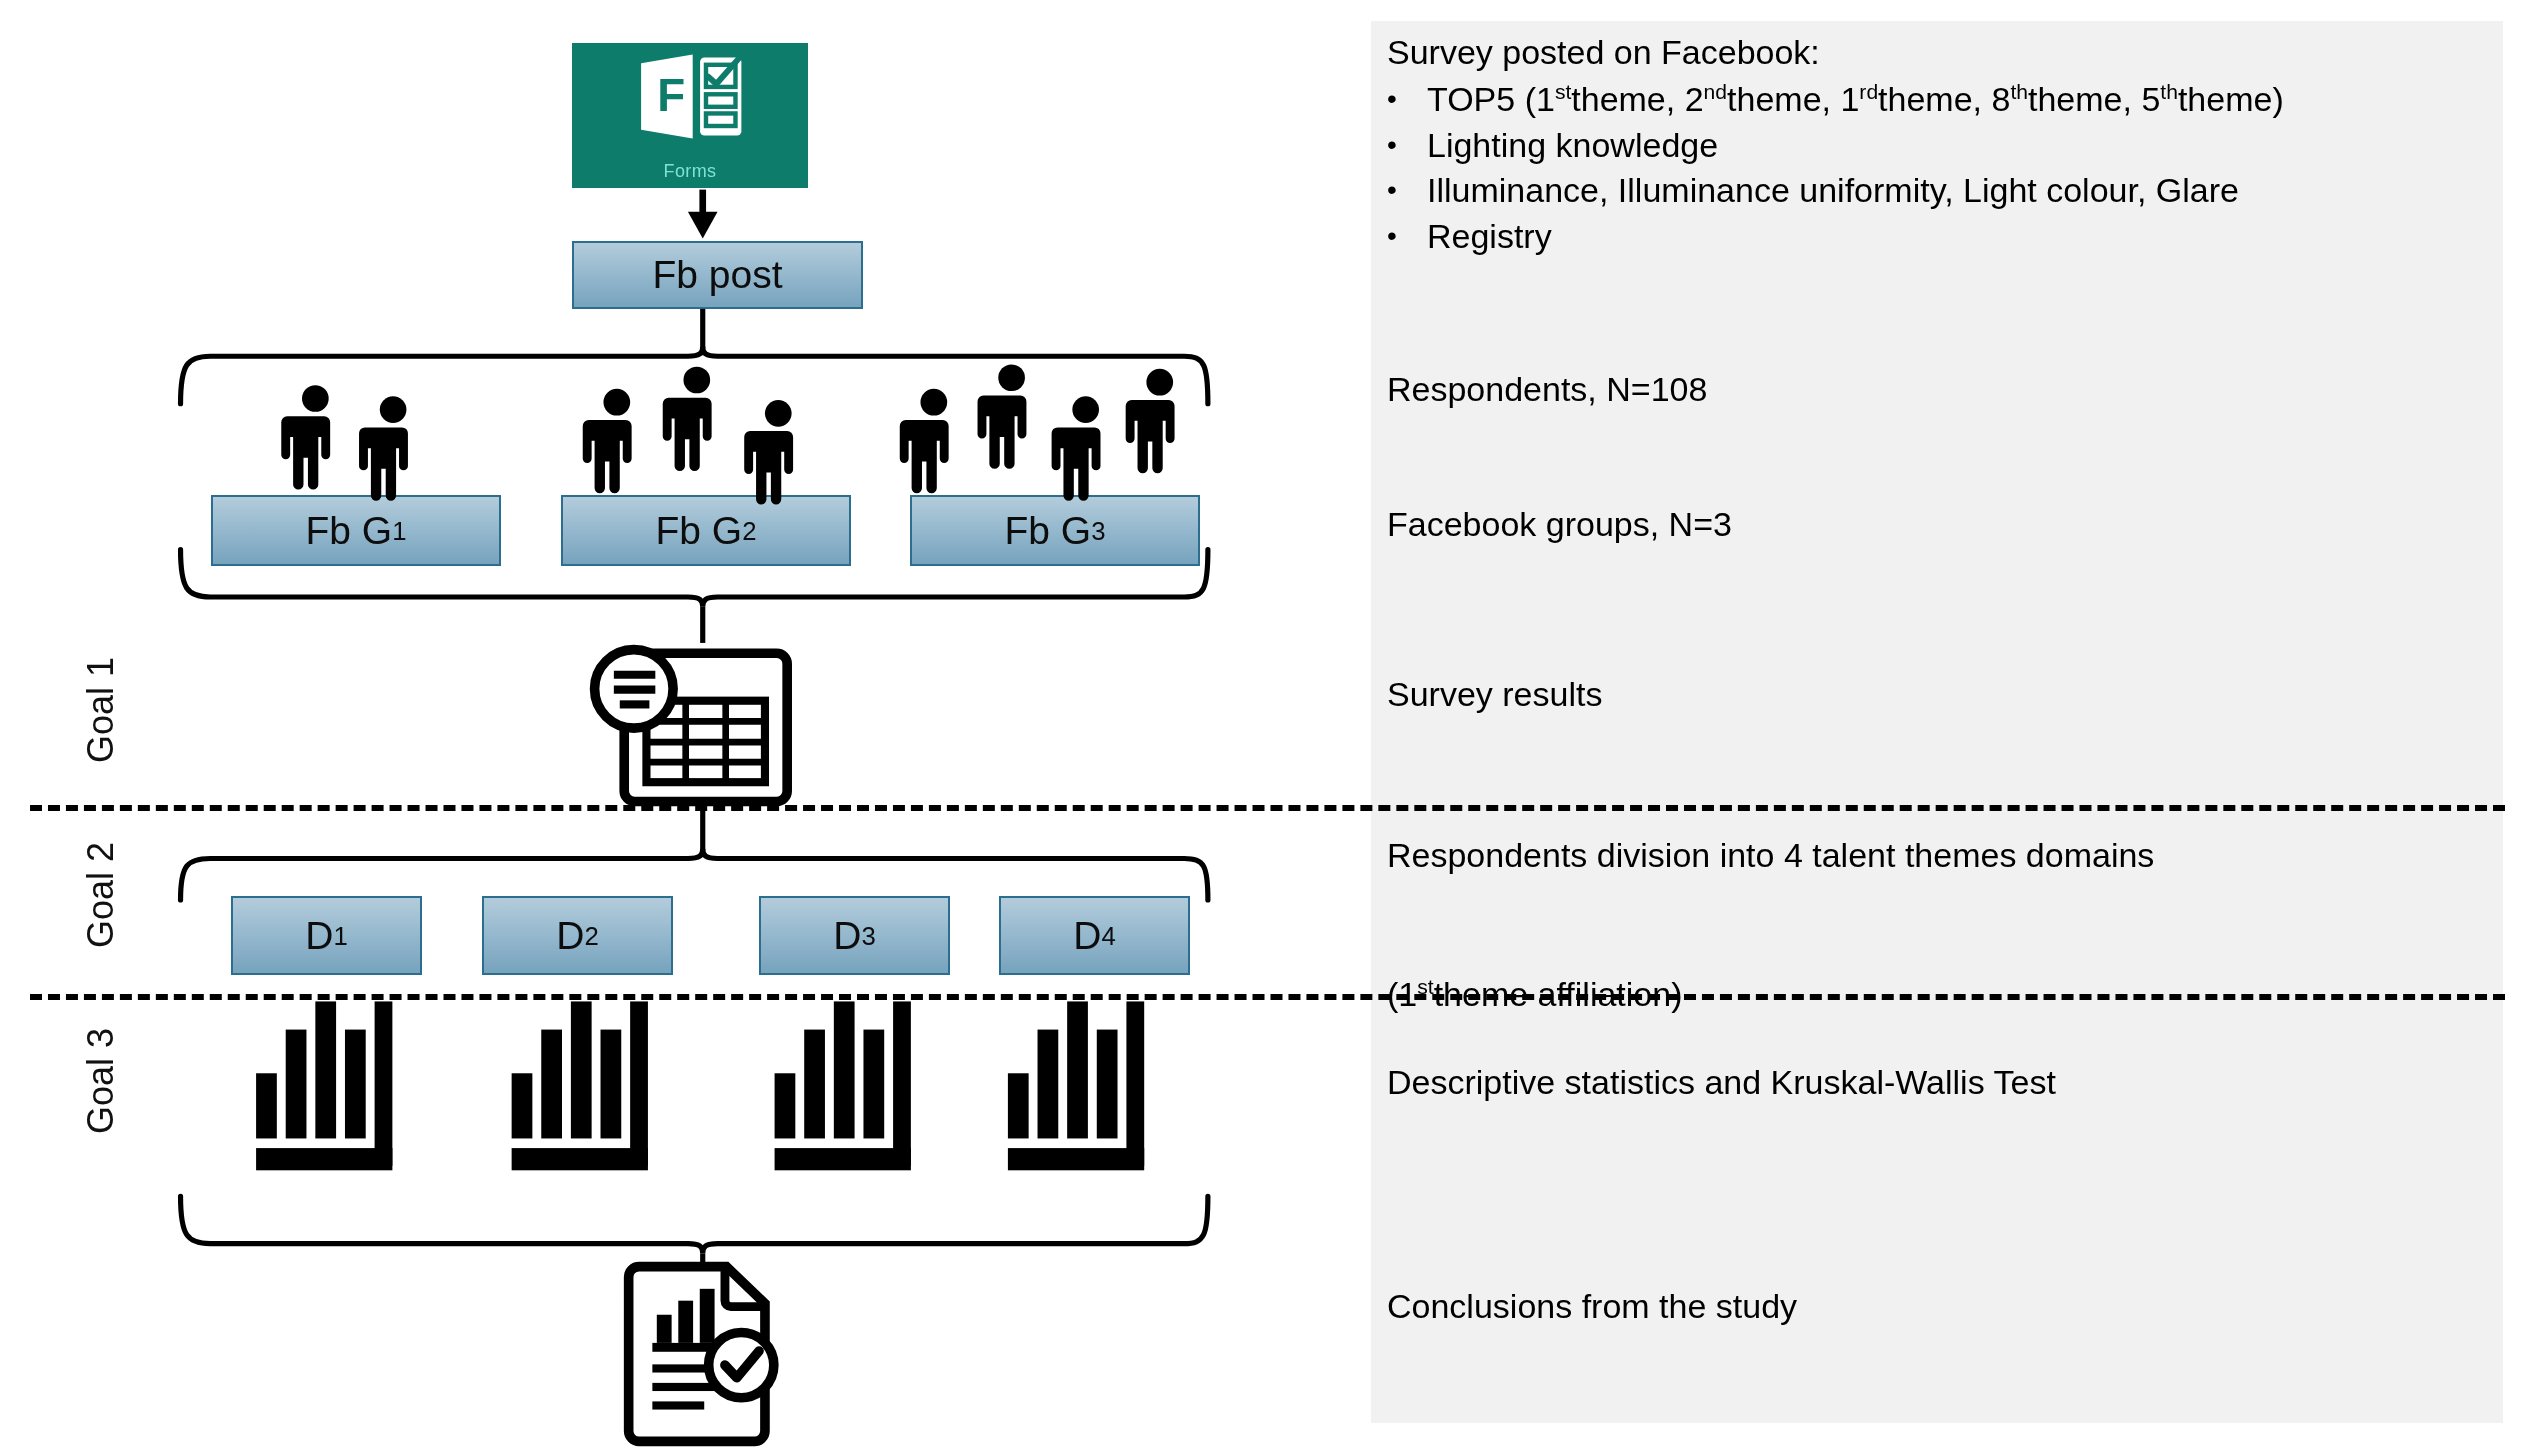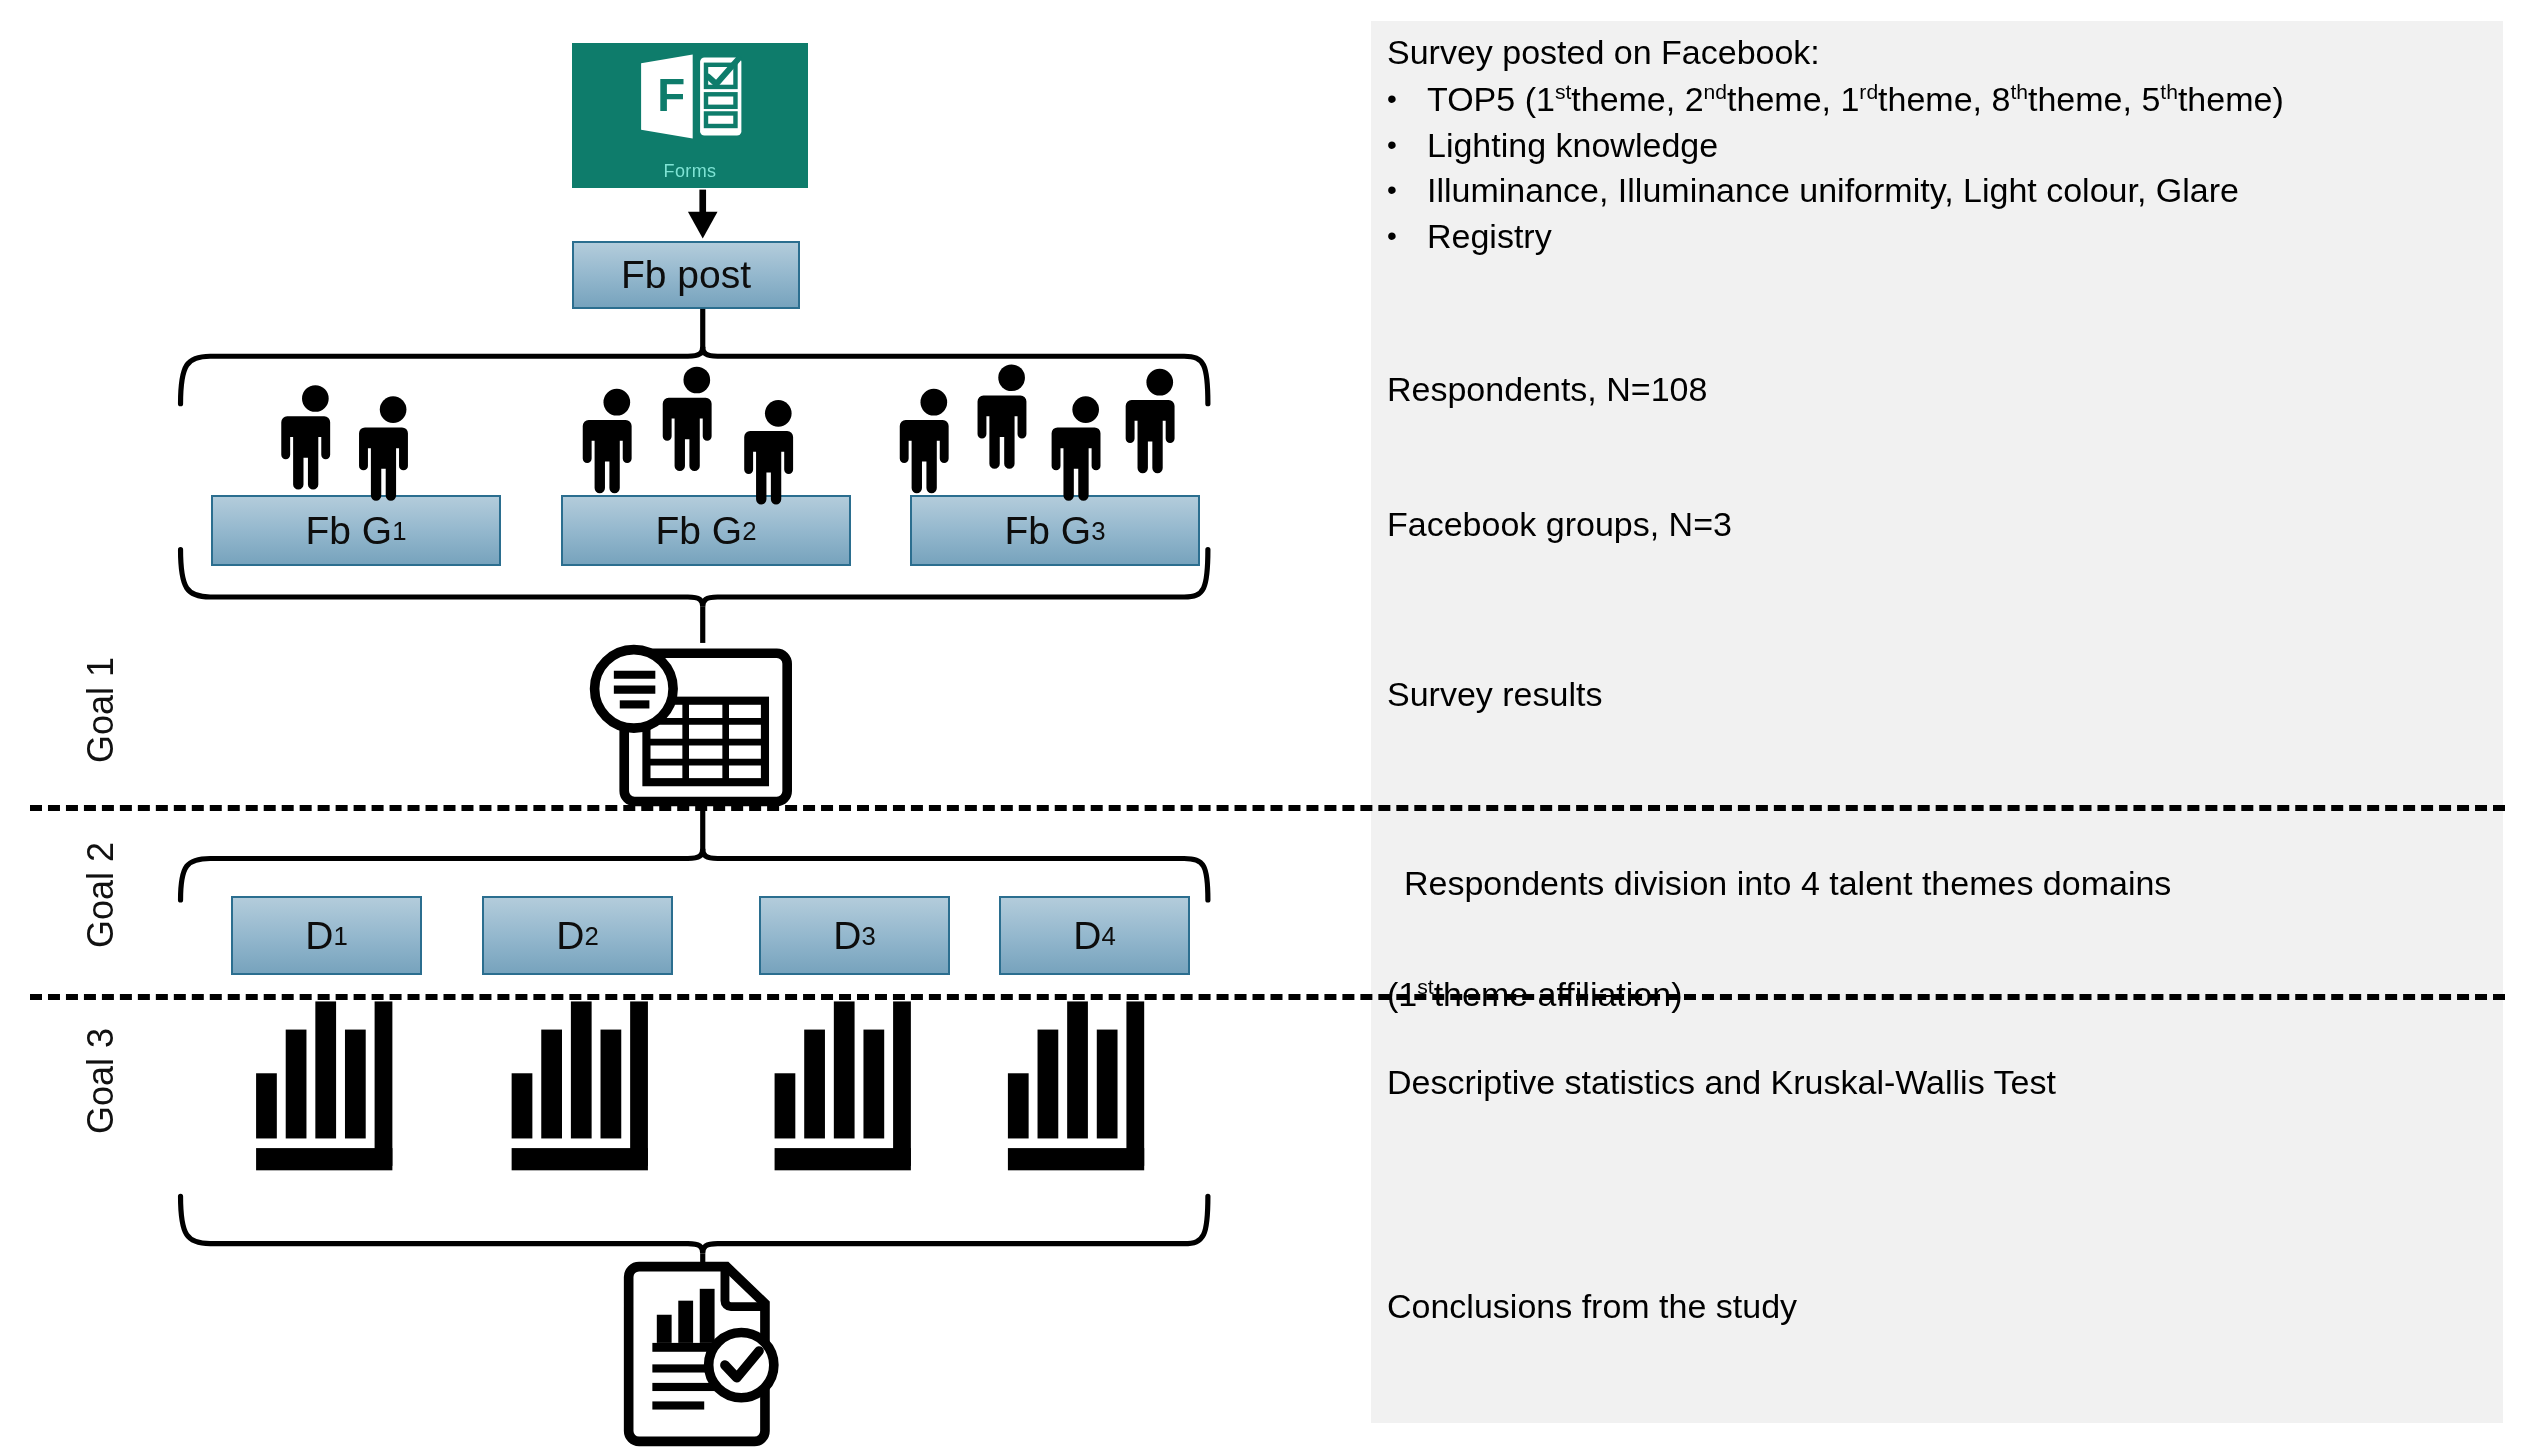--- a/index.html
+++ b/index.html
@@ -20,21 +20,21 @@
   #forms-logo{left:572px;top:43px;width:236px;height:145px;background:#0E7C6B;}
   #forms-caption{position:absolute;left:0;right:0;bottom:6px;text-align:center;
       color:#7fe3d4;font-size:18px;letter-spacing:0.4px;}
   .forms-glyph{position:absolute;left:0;right:0;top:10.4px;display:flex;justify-content:center;}
 
   
   .bluebox{background:linear-gradient(180deg,#b3ccdb 0%,#93b7cd 52%,#77a3bd 100%);
       border:2.2px solid #2b6e8f;display:flex;align-items:center;justify-content:center;
       font-size:39px;color:#0d0d0d;box-sizing:border-box;}
   .bluebox .sub{font-size:0.66em;vertical-align:sub;line-height:0;}
-  #fb-post{left:572px;top:241px;width:228px;height:68px;}
+  #fb-post{left:572px;top:241px;width:291px;height:68px;}
   #fbg1{left:211px;top:495px;width:290px;height:71px;}
   #fbg2{left:561px;top:495px;width:290px;height:71px;}
   #fbg3{left:910px;top:495px;width:290px;height:71px;}
   #d1{left:231px;top:896px;width:191px;height:79px;}
   #d2{left:482px;top:896px;width:191px;height:79px;}
   #d3{left:759px;top:896px;width:191px;height:79px;}
   #d4{left:999px;top:896px;width:191px;height:79px;}
 
   
   .goal-label{position:absolute;font-size:36px;color:#111;
@@ -65,21 +65,21 @@
   </div>
   <div class="bullet-row">
     <span class="bullet-dot">•</span>
     <span>Registry</span>
   </div>
 </div>
 
 <div class="info-line" style="left:1387px;top:368px;text-align:right;">Respondents, N=108</div>
 <div class="info-line" style="left:1387px;top:503px;">Facebook groups, N=3</div>
 <div class="info-line" style="left:1387px;top:673px;">Survey results</div>
-<div class="info-line" style="left:1387px;top:862px;margin-left:17px;">Respondents division into 4 talent themes domains</div>
+<div class="info-line" style="left:1387px;top:834px;">Respondents division into 4 talent themes domains</div>
 <div class="info-line" style="left:1387px;top:929px;margin-top:44px;"><span>(1</span><sup>st</sup><span>theme affiliation)</span></div>
 <div class="info-line" style="left:1387px;top:1061px;">Descriptive statistics and Kruskal-Wallis Test</div>
 <div class="info-line" style="left:1387px;top:1285px;">Conclusions from the study</div>
 
 <div class="abs" id="forms-logo">
   <div class="forms-glyph">
     <svg width="111" height="87" viewBox="0 0 150 118" xmlns="http://www.w3.org/2000/svg">
       <path d="M8 14 L78 2 L78 116 L8 104 Z" fill="#ffffff"></path>
       <text x="30" y="78" font-family="Liberation Sans, sans-serif" font-size="62" font-weight="bold" fill="#0E7C6B">F</text>
       <rect x="88" y="6" width="56" height="106" rx="6" fill="#ffffff"></rect>

